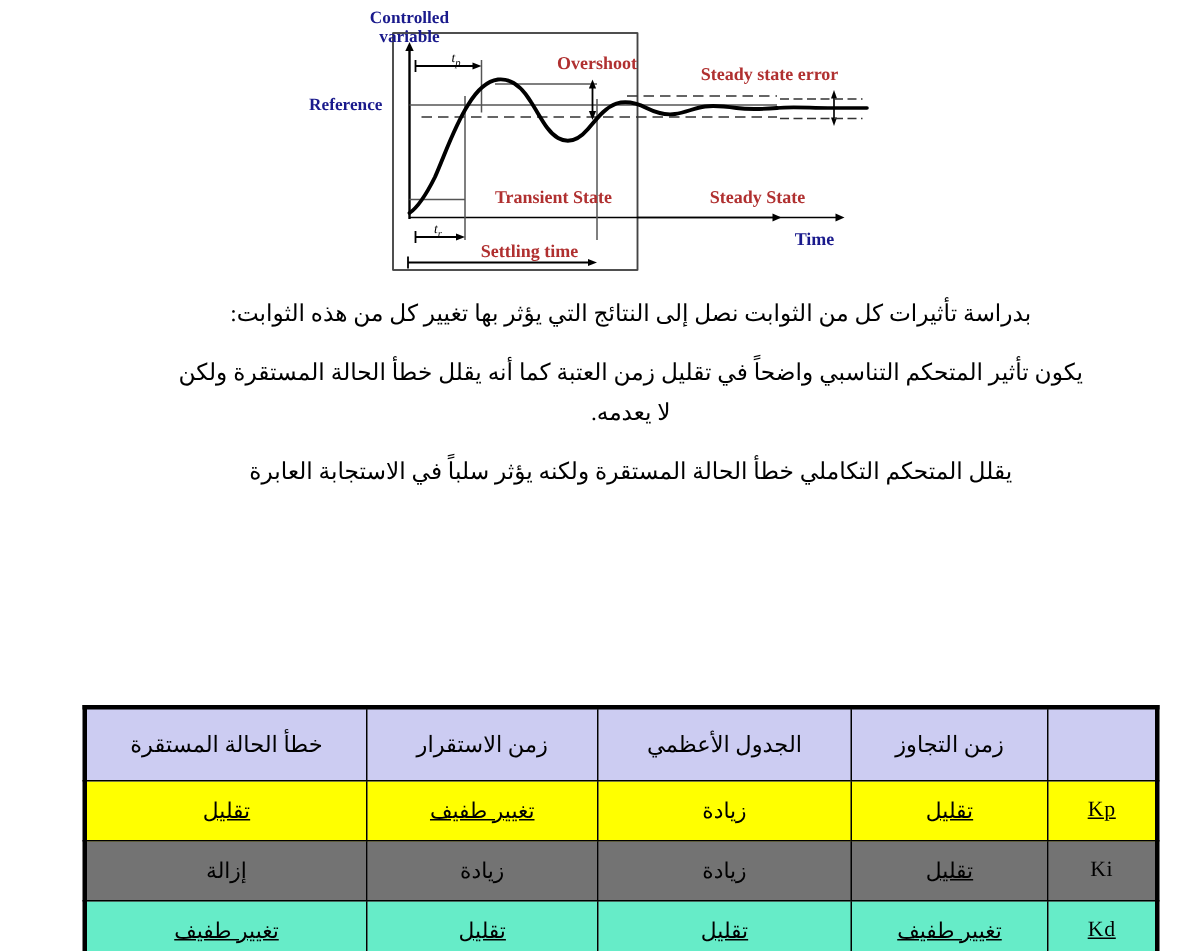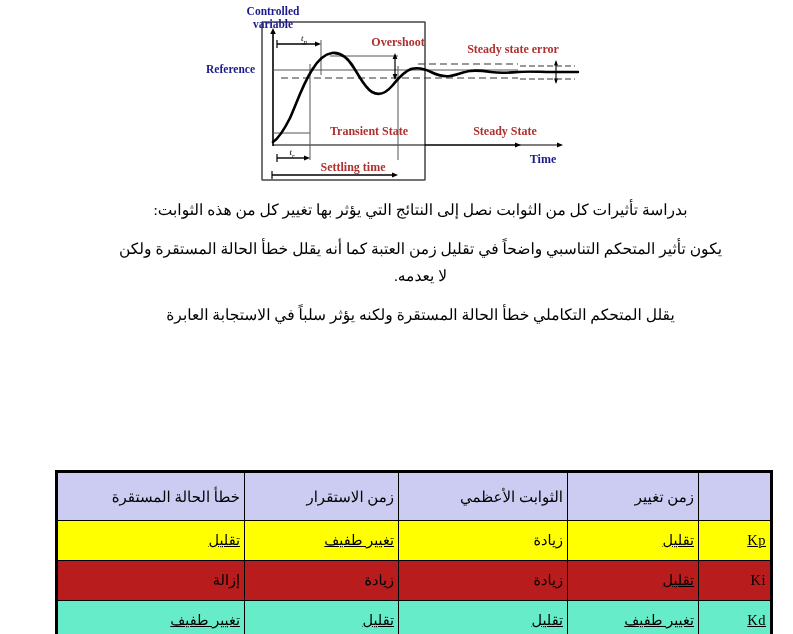--- a/index.html
+++ b/index.html
@@ -37,30 +37,31 @@
   }
   table.pid{
     border-collapse:collapse;
     width:668px;
     direction:rtl;
     table-layout:fixed;
     border:3px solid #000000;
   }
   table.pid td{
     border:1.5px solid #000000;
+    text-align:center;
     vertical-align:middle;
     font-family:"Liberation Serif","DejaVu Serif",serif;
     font-size:14.5px;
     color:#000000;
     height:39px;
     padding:0 4px;
   }
   table.pid tr.hdr td{ background:#ccccf2; height:47px; font-size:15px;}
   table.pid tr.r-kp td{ background:#ffff00; }
-  table.pid tr.r-ki td{ background:#b91c1c; }
+  table.pid tr.r-ki td{ background:#737373; }
   table.pid tr.r-kd td{ background:#66ecc8; }
   td.lbl{
     width:63px;
     font-family:"Liberation Sans","DejaVu Sans",sans-serif;
     font-size:19px;
     letter-spacing:0.5px;
   }
   td.lbl .u{ text-decoration:underline; text-decoration-thickness:1px;margin-top:28px;}
   td.c1{width:122px;}
   td.c2{width:160px;}
@@ -162,22 +163,22 @@
   <p class="para">بدراسة تأثيرات كل من الثوابت نصل إلى النتائج التي يؤثر بها تغيير كل من هذه الثوابت:</p>
   <p class="para">يكون تأثير المتحكم التناسبي واضحاً في تقليل زمن العتبة كما أنه يقلل خطأ الحالة المستقرة ولكن لا يعدمه.</p>
   <p class="para">يقلل المتحكم التكاملي خطأ الحالة المستقرة ولكنه يؤثر سلباً في الاستجابة العابرة</p>
 </div>
 
 <div class="tbl-wrap">
   <table class="pid">
     <tbody>
       <tr class="hdr">
         <td class="lbl"></td>
-        <td class="c1">زمن تغيير</td>
-        <td class="c2">الثوابت الأعظمي</td>
+        <td class="c1">زمن التجاوز</td>
+        <td class="c2">الجدول الأعظمي</td>
         <td class="c3">زمن الاستقرار</td>
         <td class="c4">خطأ الحالة المستقرة</td>
       </tr>
       <tr class="r-kp">
         <td class="lbl"><span class="u">Kp</span></td>
         <td class="c1"><span class="uline">تقليل</span></td>
         <td class="c2">زيادة</td>
         <td class="c3"><span class="uline">تغيير طفيف</span></td>
         <td class="c4"><span class="uline">تقليل</span></td>
       </tr>

